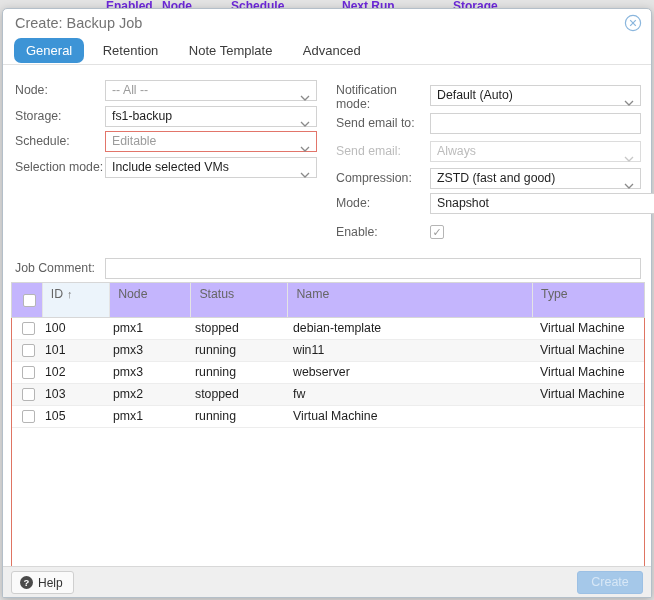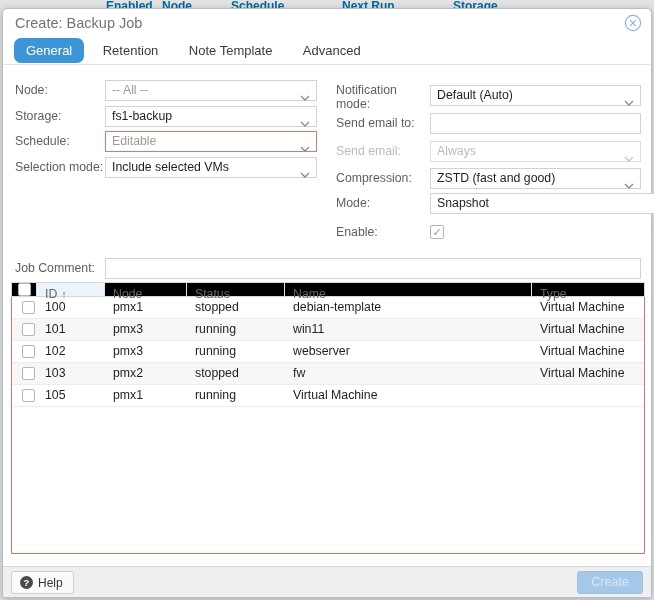--- a/index.html
+++ b/index.html
@@ -1,20 +1,20 @@
 <!DOCTYPE html>
 <html><head>
 <meta charset="utf-8">
 <style>
   * { margin:0; padding:0; box-sizing:border-box; }
   html,body { width:654px; height:600px; overflow:hidden; }
   body { background:#e4e4e4; font-family:"Liberation Sans", sans-serif; position:relative; }
 
   .bg-strip { position:absolute; left:0; top:0; width:654px; height:8px; overflow:hidden; }
-  .bg-strip span { position:absolute; top:-1px; font-size:12px; line-height:14px; color:#0369a1; font-weight:bold; }
+  .bg-strip span { position:absolute; top:-1px; font-size:12px; line-height:14px; color:#6d28d9; font-weight:bold; }
 
   .dialog { position:absolute; left:2px; top:8px; width:650px; height:590px; background:#fff;
             border:1px solid #b4bfc9; border-radius:5px 5px 2px 2px;
             box-shadow:0 2px 10px rgba(0,0,0,0.25); }
 
   .dlg-title { position:absolute; left:12px; top:6px; font-size:14.5px; color:#737373; }
   .close-btn { position:absolute; right:9px; top:5px; width:18px; height:18px; cursor:pointer; }
 
   .tabbar { position:absolute; left:0; top:29px; width:100%; height:27px; padding-left:11px;
             border-bottom:1px solid #e2e2e2; }
@@ -31,21 +31,21 @@
   .field .chev { position:absolute; right:6px; top:7px; }
   .field.placeholder { color:#9c9c9c; }
   .field.invalid { border-color:#e2756a; }
   .field.disabled { color:#bcbcbc; border-color:#dcdcdc; cursor:default; }
   .field.textinput { cursor:text; }
 
   .cb { width:14px; height:14px; background:#fff; border:1px solid #b5b5b5; border-radius:2px;
         font-size:11px; line-height:12px; text-align:center; color:#9a9a9a; cursor:pointer; }
 
   .vmtable { position:absolute; left:8px; top:273px; width:634px; }
-  .thead { display:flex; height:15px; border:1px solid #d7d7d7; background:#000000; }
+  .thead { display:flex; height:36px; border:1px solid #d7d7d7; background:#c4b5fd;padding-left:6px; }
   .th { font-size:12.3px; color:#666; line-height:22px; padding-left:8px;
         border-right:1px solid #e4e4e4; position:relative; cursor:pointer; }
   .th.sorted { background:#ecf4fb; }
   .th .sort-arrow { color:#777; font-size:11px; margin-left:4px; }
   .col-cb   { width:25px; padding-left:0; display:flex; align-items:center; justify-content:center; }
   .col-id   { width:68px; }
   .col-node { width:82px; }
   .col-status { width:98px; }
   .col-name { width:247px; }
   .col-type { width:112px; border-right:none !important; }

